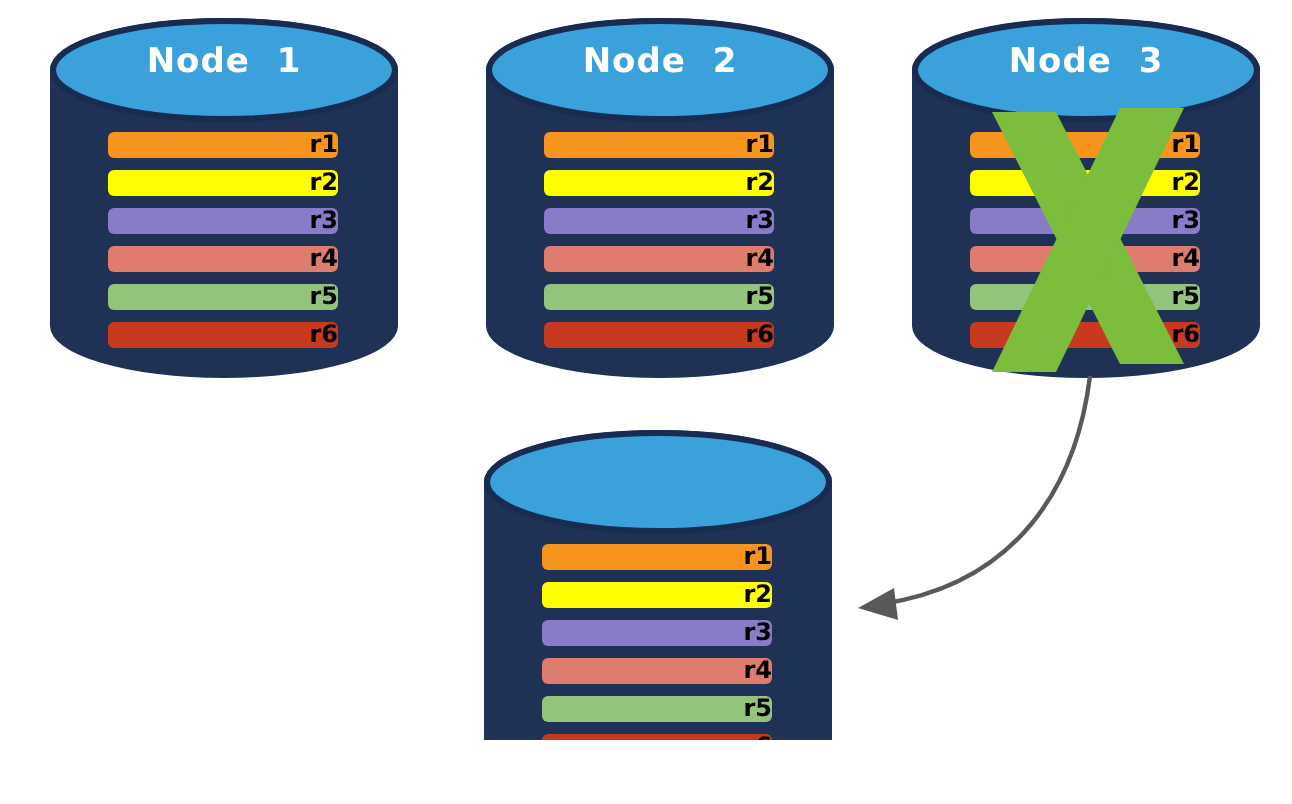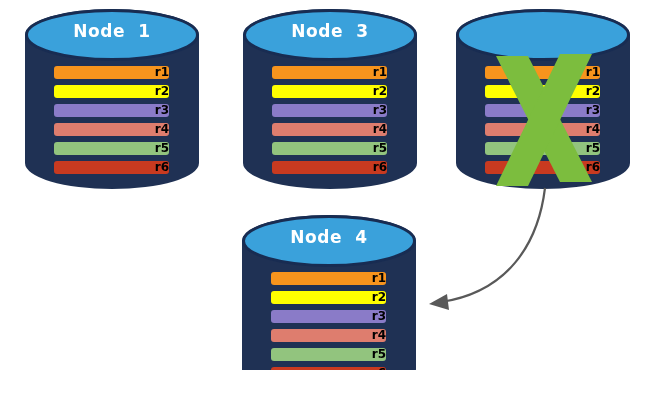--- a/index.html
+++ b/index.html
@@ -88,56 +88,56 @@
       <div class="row" style="background: rgb(146, 196, 126);">r5</div>
       <div class="row" style="background: rgb(200, 58, 32);">r6</div>
     </div>
   </div>
 
   <div class="node" style="left:242px; top:8px;">
     <svg class="cyl" viewBox="0 0 176 182" aria-hidden="true">
       <path d="M1,27 A87,26 0 0 1 175,27 L175,155 A87,26 0 0 1 1,155 Z" fill="#1F3154"></path>
       <ellipse cx="88" cy="27" rx="85.5" ry="24.5" stroke-width="3" fill="#3AA1DB" stroke="#182C52"></ellipse>
     </svg>
-    <div class="node-title">Node 3</div>
+    <div class="node-title">Node 2</div>
     <div class="rows">
       <div class="row" style="background: rgb(247, 148, 29);">r1</div>
       <div class="row" style="background: rgb(255, 255, 0);">r2</div>
       <div class="row" style="background: rgb(138, 123, 200);">r3</div>
       <div class="row" style="background: rgb(222, 125, 110);">r4</div>
       <div class="row" style="background: rgb(146, 196, 126);">r5</div>
       <div class="row" style="background: rgb(200, 58, 32);">r6</div>
     </div>
   </div>
 
   <div class="node" style="left:455px; top:8px;">
     <svg class="cyl" viewBox="0 0 176 182" aria-hidden="true">
       <path d="M1,27 A87,26 0 0 1 175,27 L175,155 A87,26 0 0 1 1,155 Z" fill="#1F3154"></path>
       <ellipse cx="88" cy="27" rx="85.5" ry="24.5" stroke-width="3" fill="#3AA1DB" stroke="#182C52"></ellipse>
     </svg>
+    <div class="node-title">Node 3</div>
     <div class="rows">
       <div class="row" style="background: rgb(247, 148, 29);">r1</div>
       <div class="row" style="background: rgb(255, 255, 0);">r2</div>
       <div class="row" style="background: rgb(138, 123, 200);">r3</div>
       <div class="row" style="background: rgb(222, 125, 110);">r4</div>
       <div class="row" style="background: rgb(146, 196, 126);">r5</div>
       <div class="row" style="background: rgb(200, 58, 32);">r6</div>
     </div>
     <svg class="x-overlay" viewBox="0 0 102 140" aria-hidden="true">
       <polygon points="3,7 35,7 99,133 67,133" fill="#7CBD3E"></polygon>
       <polygon points="67,5 99,5 35,137 3,137" fill="#7CBD3E"></polygon>
     </svg>
   </div>
 
   <div class="node" style="left:241px; top:214px;">
     <svg class="cyl" viewBox="0 0 176 182" aria-hidden="true">
       <path d="M1,27 A87,26 0 0 1 175,27 L175,155 A87,26 0 0 1 1,155 Z" fill="#1F3154"></path>
       <ellipse cx="88" cy="27" rx="85.5" ry="24.5" stroke-width="3" fill="#3AA1DB" stroke="#182C52"></ellipse>
     </svg>
-    <div class="node-title">Node 4</div>
     <div class="rows">
       <div class="row" style="background: rgb(247, 148, 29);">r1</div>
       <div class="row" style="background: rgb(255, 255, 0);">r2</div>
       <div class="row" style="background: rgb(138, 123, 200);">r3</div>
       <div class="row" style="background: rgb(222, 125, 110);">r4</div>
       <div class="row" style="background: rgb(146, 196, 126);">r5</div>
       <div class="row" style="background: rgb(200, 58, 32);">r6</div>
     </div>
   </div>
 

